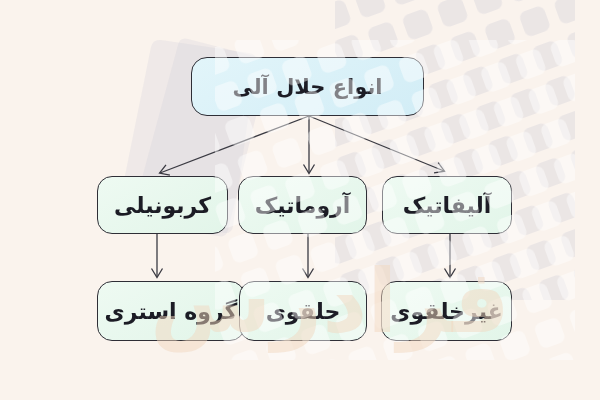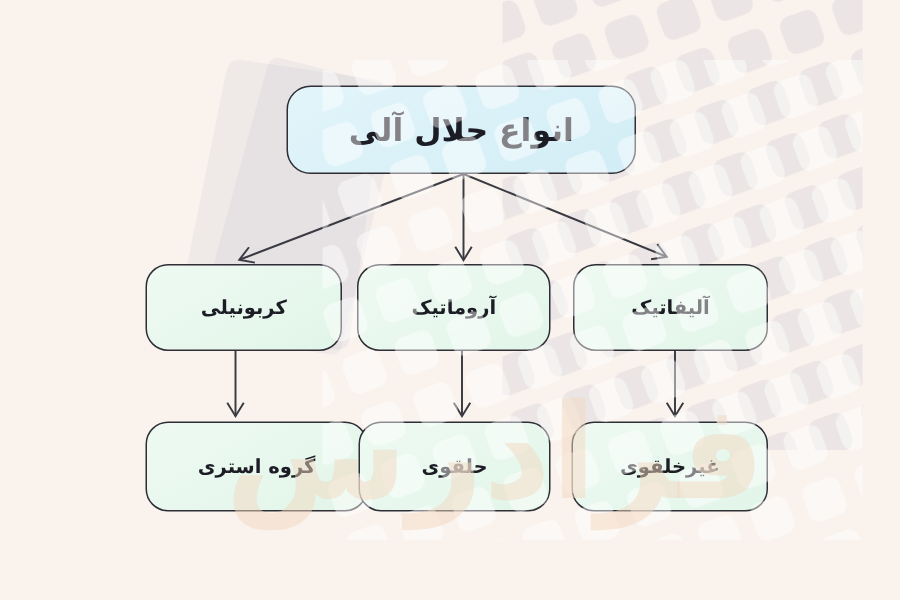--- a/index.html
+++ b/index.html
@@ -41,21 +41,21 @@
     z-index: 10;
   }
   .node.root {
     left: 191px; top: 57px; width: 233px; height: 59px;
     background: linear-gradient(150deg, var(--root_fill_light, #e2f5fa), var(--root_fill, #d2edf6));
     font-size: 21px;
     border-radius: 16px;
   }
   .node.child {
     background: linear-gradient(150deg, var(--child_fill_light, #eefaf2), var(--child_fill, #e2f5e9));
-    font-size: 13px;
+    font-size: 22px;
   }
   #node-carbonyl   { left: 97px;  top: 176px; width: 131px; height: 58px; }
   #node-aromatic   { left: 238px; top: 176px; width: 129px; height: 58px; }
   #node-aliphatic  { left: 382px; top: 176px; width: 130px; height: 58px; }
   #node-ester      { left: 97px;  top: 281px; width: 148px; height: 60px; }
   #node-cyclic     { left: 239px; top: 281px; width: 128px; height: 60px; }
   #node-noncyclic  { left: 381px; top: 281px; width: 131px; height: 60px; }
   
   .arrow-line {
     stroke: var(--arrow, #3a3a42);

